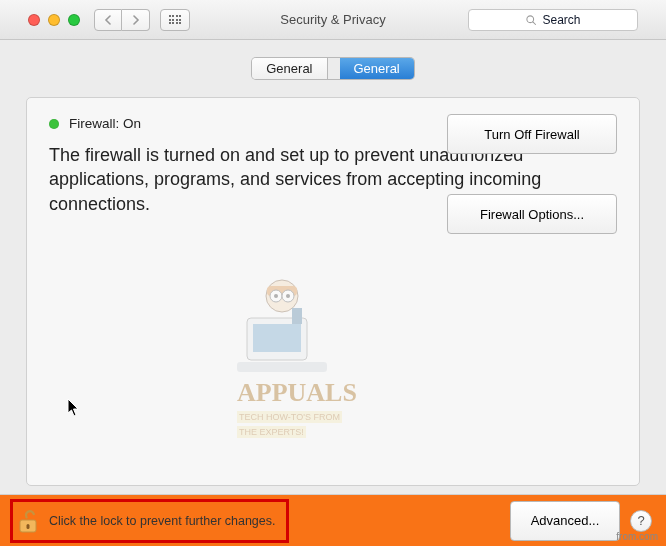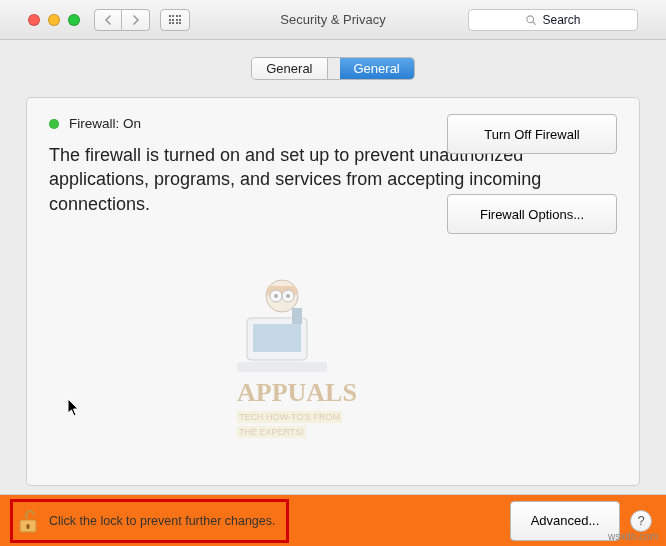--- a/index.html
+++ b/index.html
@@ -361,15 +361,15 @@
         <rect x="9.5" y="16" width="3" height="5" rx="1.5" fill="#8a5a20"></rect>
       </svg>
       <div class="locktext">Click the lock to prevent further changes.</div>
     </div>
     <div class="footer-right">
       <button class="macbtn" style="width:110px">Advanced...</button>
       <div class="helpbtn">?</div>
     </div>
   </div>
 
-  <div class="site">wsxdn.com</div>
+  <div class="site">from.com</div>
 
 </div>
 
 </body></html>

